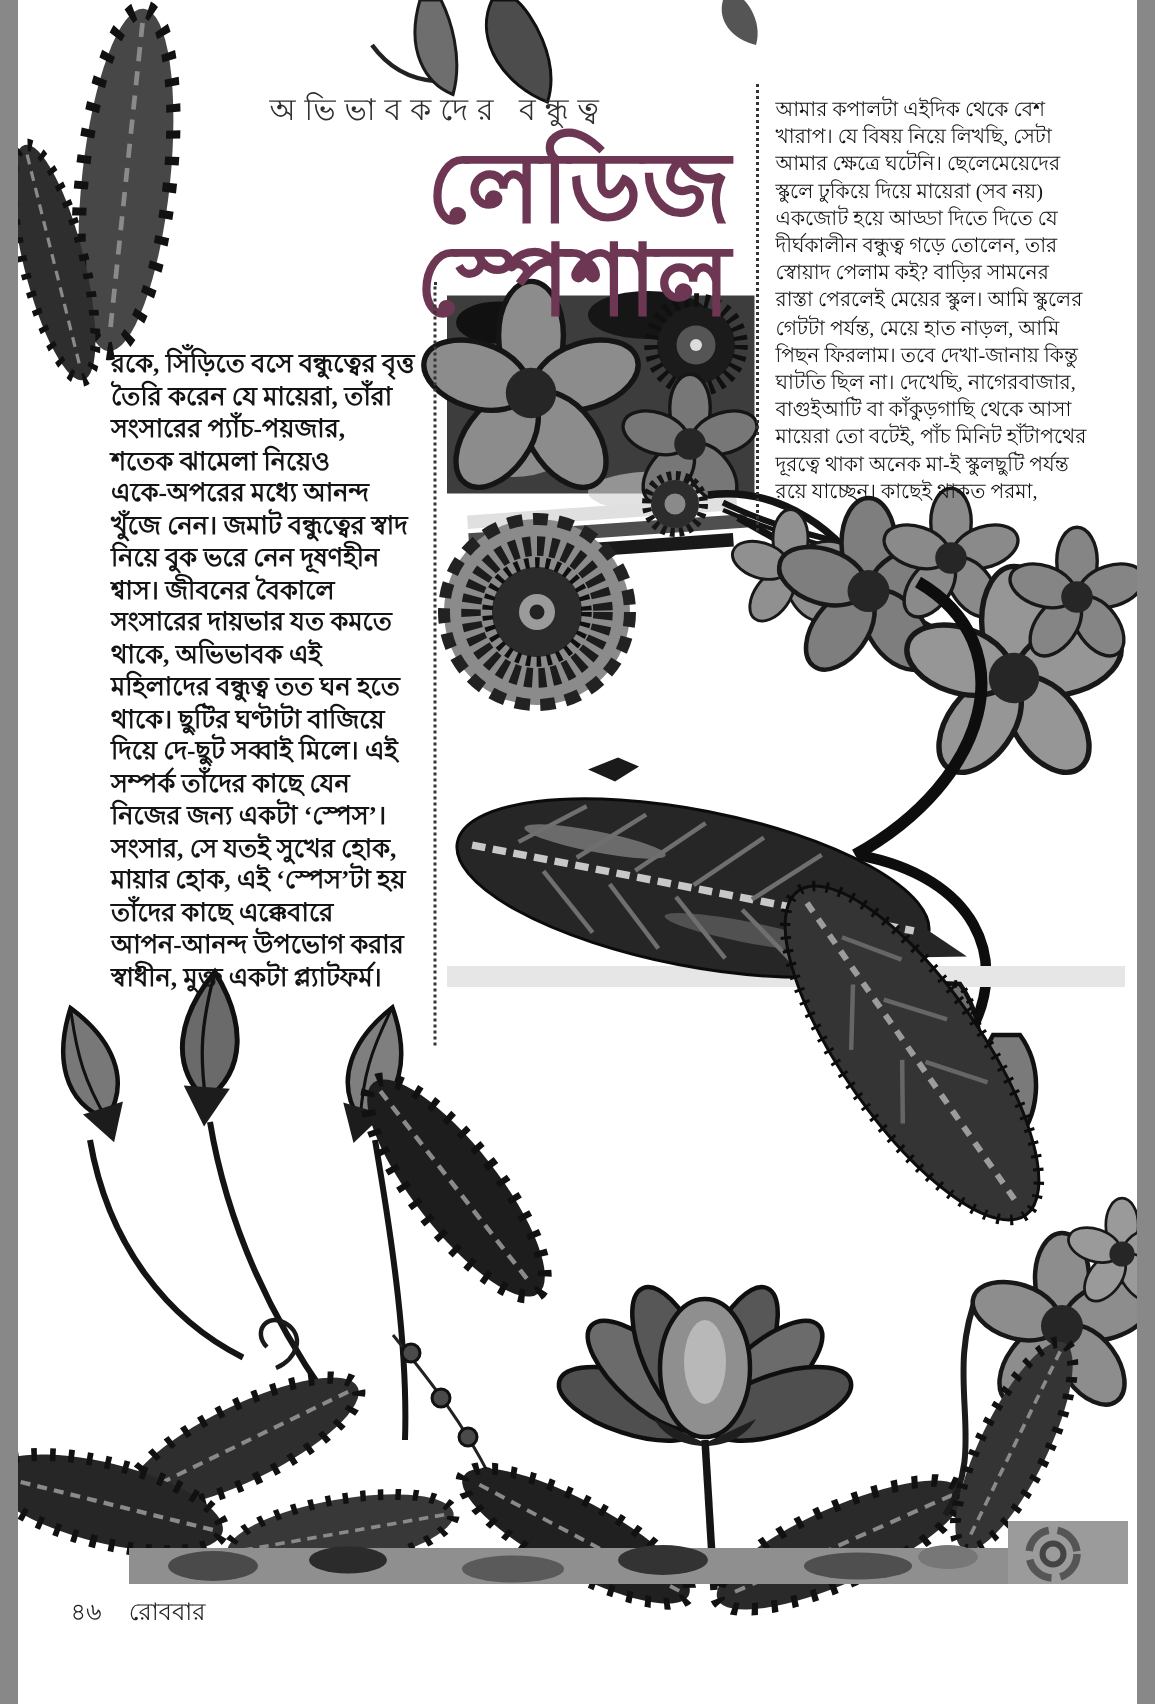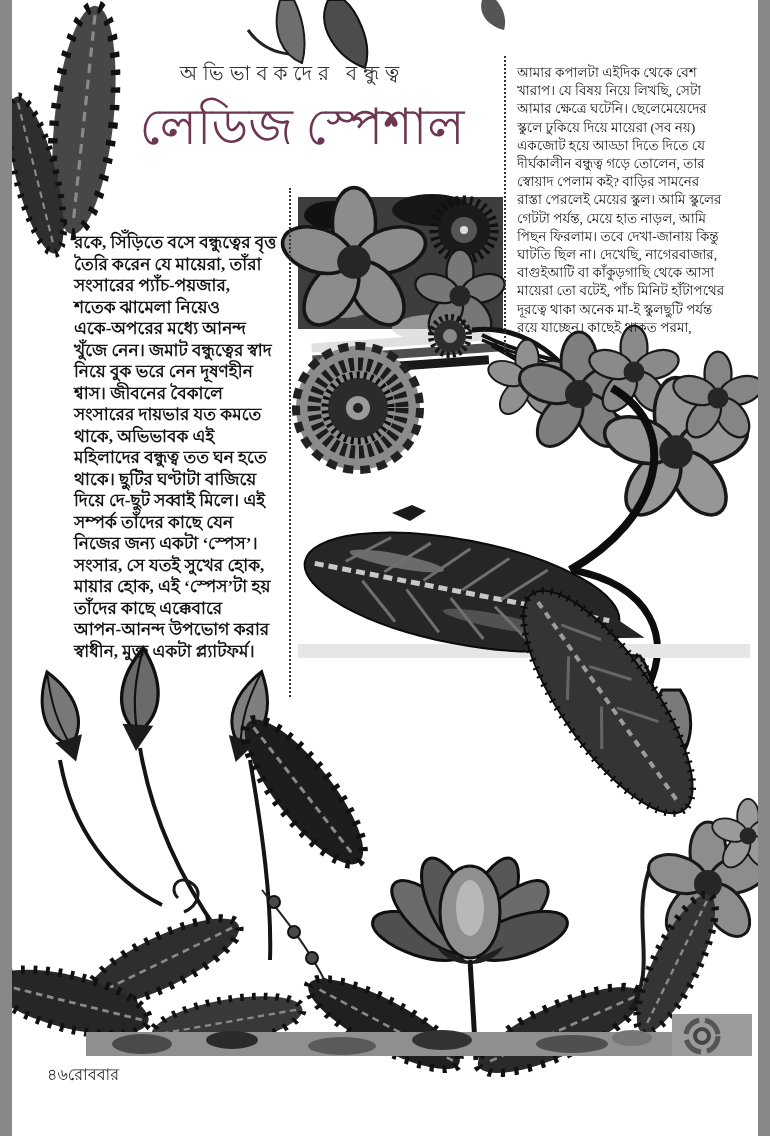--- a/index.html
+++ b/index.html
@@ -9,21 +9,21 @@
     font-family:"Liberation Serif","DejaVu Sans",serif;
     color:var(--text-color,#141414);
   }
   .kicker{
     position:absolute; left:108px; top:58px; width:345px;
     text-align:center; font-size:20px; letter-spacing:6px;
     color:#2f2f2f; font-weight:500; white-space:nowrap;
   }
   .title{
     position:absolute; left:105px; top:96px; width:370px;
-    text-align:center; font-size:50px; line-height:62px; font-weight:normal;
+    text-align:right; font-size:66px; line-height:62px; font-weight:bold;
     color:var(--title-color,#6d3753);
   }
   .author{
     position:absolute; left:72px; top:180px;
     font-size:26px; font-weight:bold;
     color:var(--author-color,#2089a8);
   }
   .col{ position:absolute; white-space:pre-line; }
   .col-left{
     left:62px; top:232px; width:218px;
@@ -38,21 +38,21 @@
   .divider-right{ left:492px; top:56px; height:298px; }
   .red-rule{
     position:absolute; left:760px; top:0; width:3px; height:982px;
     background:var(--rule-color,#b5504b);
   }
   .red-rule-tip{
     position:absolute; left:760px; top:982px; width:3px; height:6px; background:#4a4a4a;
   }
   .footer{
     position:absolute; left:35px; top:1062px;
-    font-size:16px; color:#222; display:flex; 
+    font-size:16px; color:#222; display:flex; gap:18px;
     font-family:"Liberation Sans",sans-serif;
   }
   .illo{ position:absolute; left:0; top:0; pointer-events:none; }
 </style>
 </head>
 <body>
 
 <div class="page">
 
   <svg class="illo" width="770" height="1136" viewBox="0 0 770 1136" aria-hidden="true">

